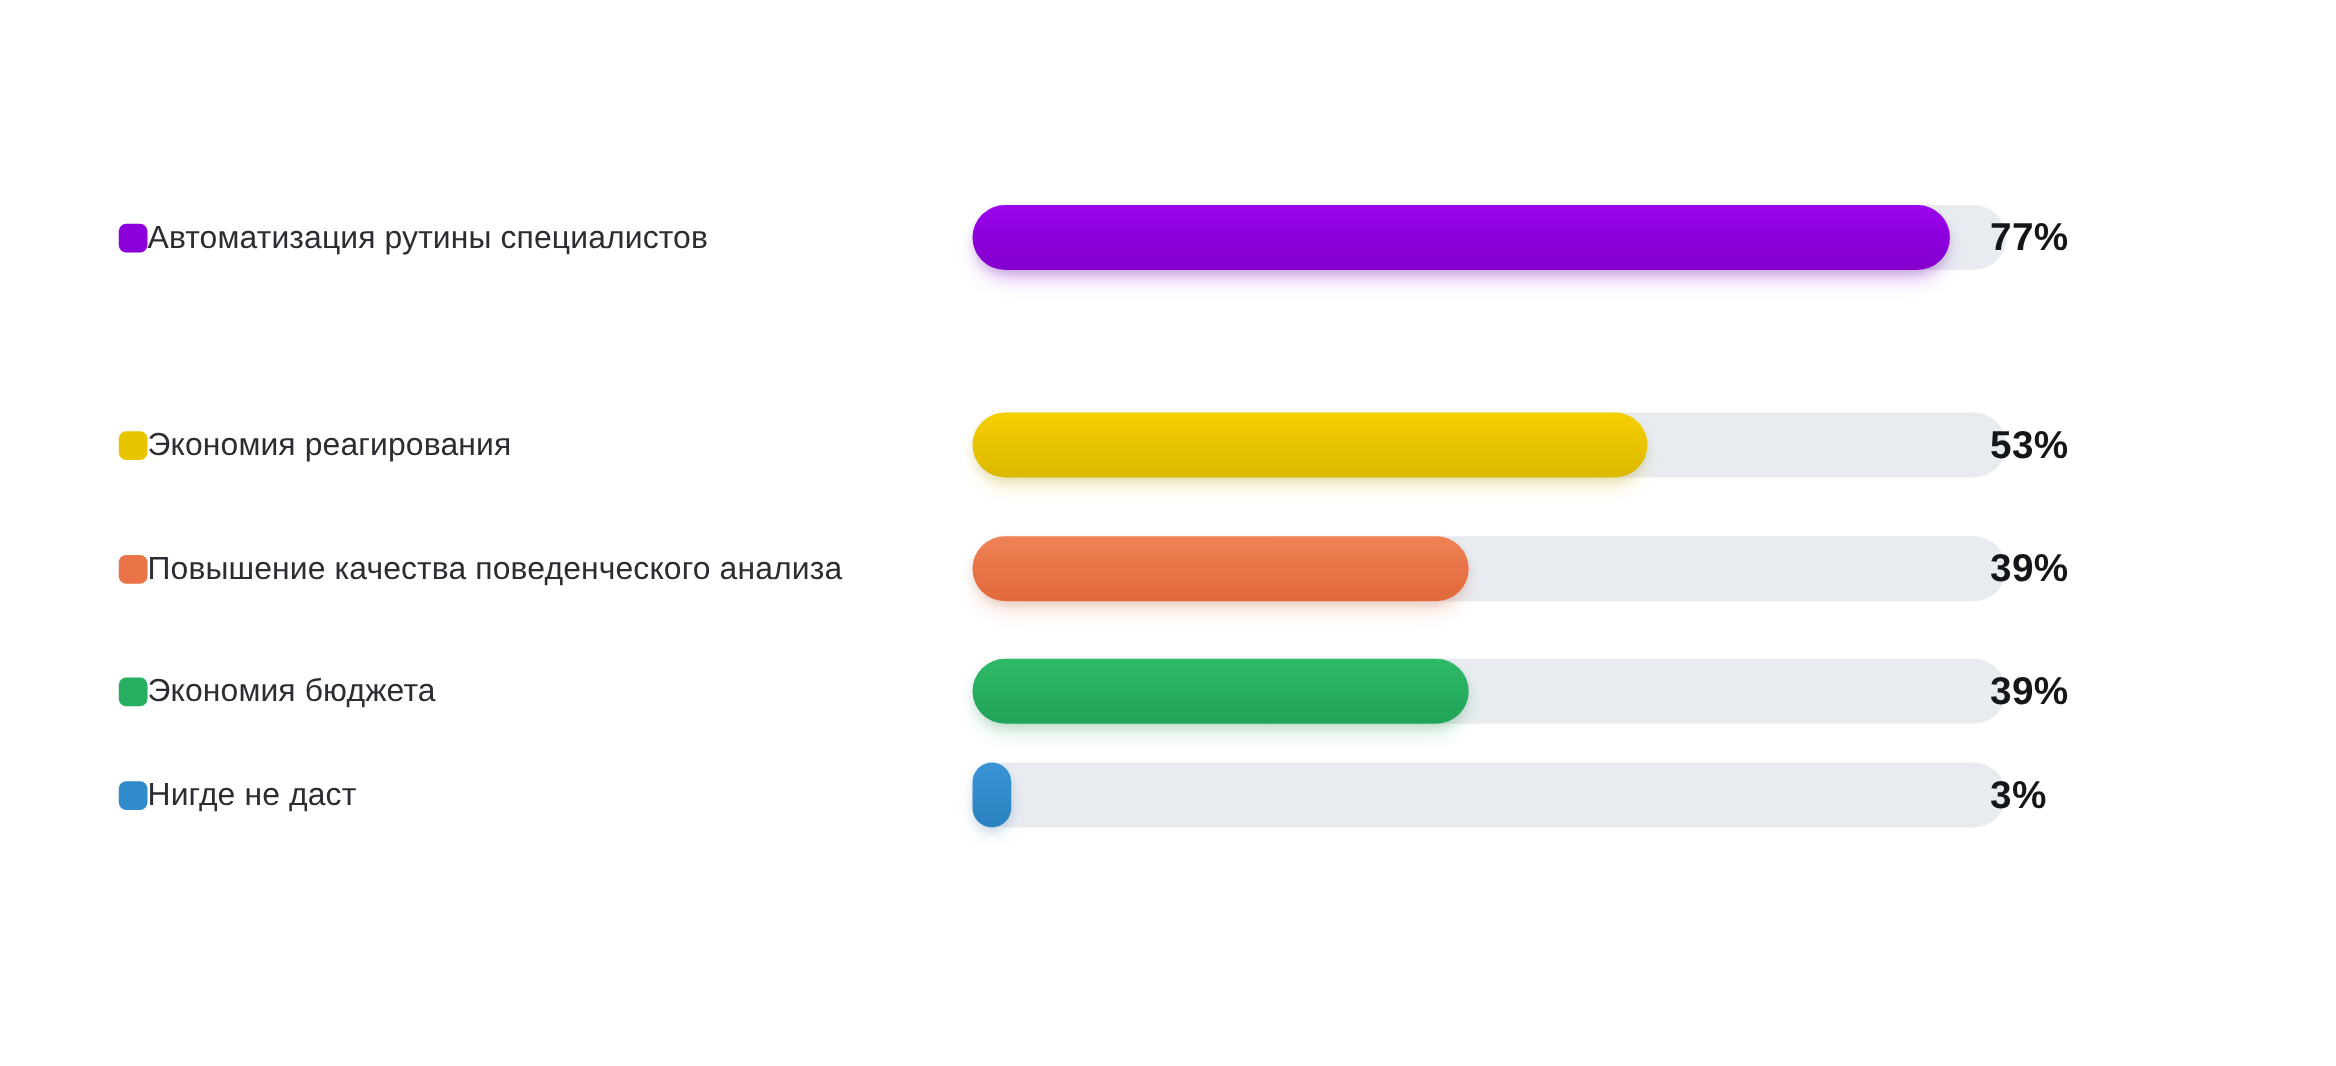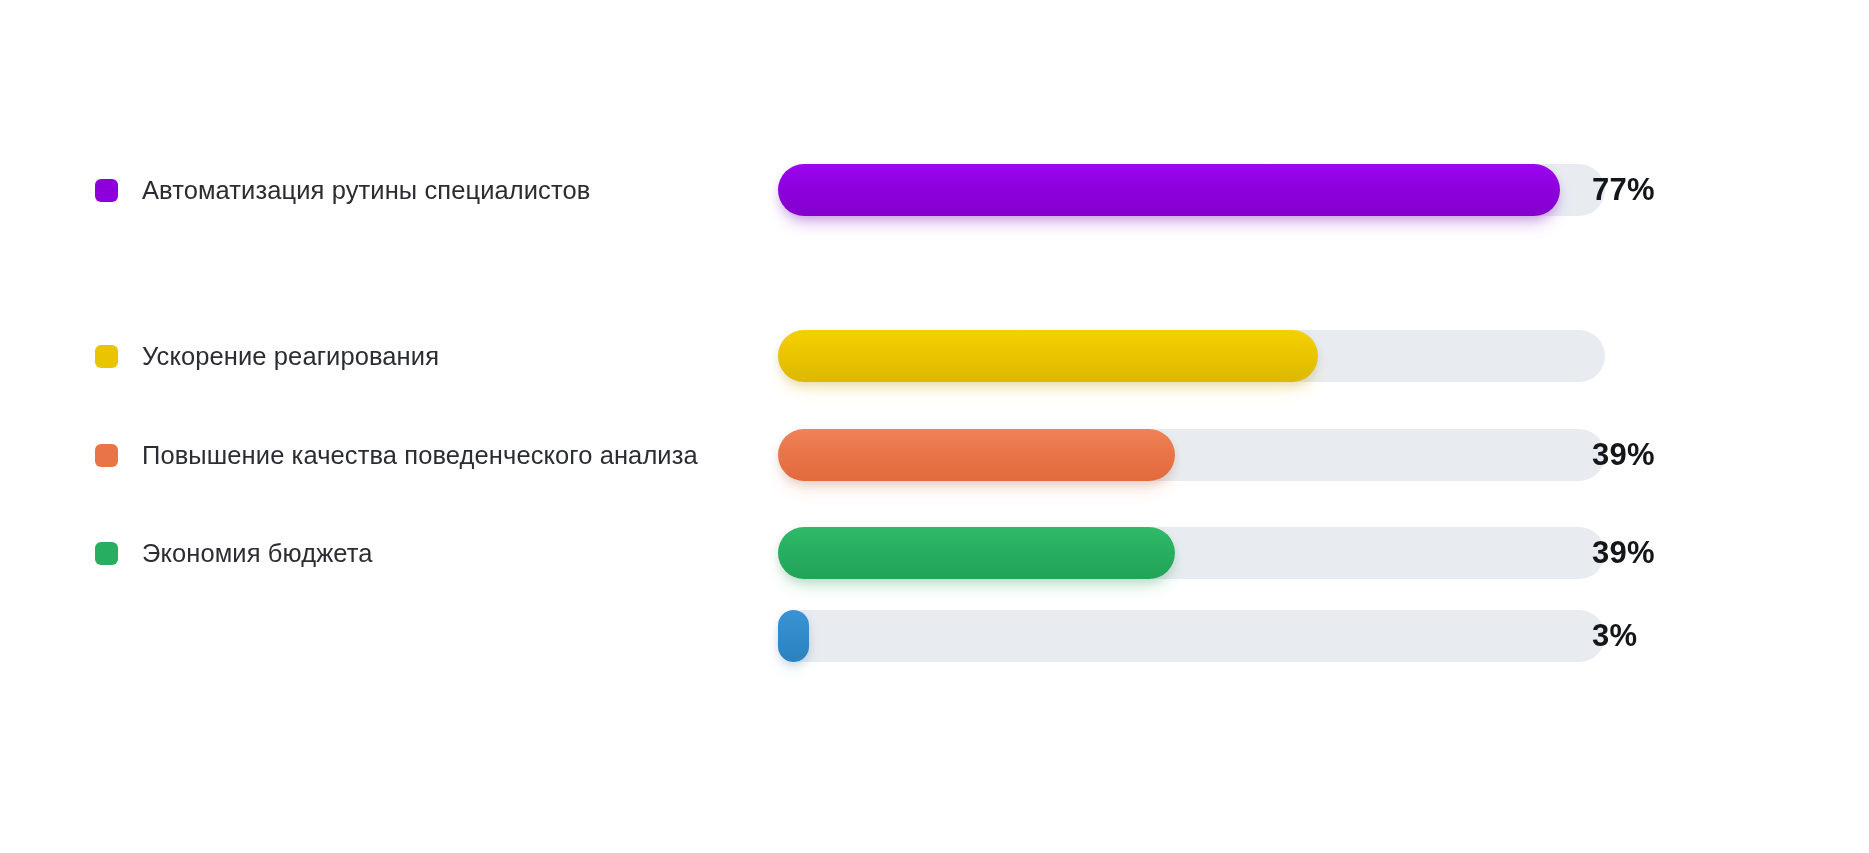--- a/index.html
+++ b/index.html
@@ -43,21 +43,20 @@
 
   
   .legend-cell {
     position: absolute;
     left: 95px;
     top: 0;
     width: 660px;
     height: 70px;
     display: flex;
     align-items: center;
-    gap: 24px;
   }
   .legend-swatch {
     flex: 0 0 auto;
     width: 23px;
     height: 23px;
     border-radius: 6px;
   }
   .legend-label {
     font-size: 25.5px;
     line-height: 36px;
@@ -146,25 +145,26 @@
           <span class="legend-label">Автоматизация рутины специалистов</span>
         </div>
         <div class="bar-track">
           <div class="bar-fill fill-purple" style="width: 94.5%;"></div>
         </div>
         <div class="bar-value narrow">77%</div>
       </div>
       <div class="bar-row" style="top: 321px;">
         <div class="legend-cell">
           <span class="legend-swatch" style="background: rgb(233, 196, 0);"></span>
-          <span class="legend-label">Ускорение реагирования</span>
+          <span class="legend-label">Экономия реагирования</span>
         </div>
         <div class="bar-track">
           <div class="bar-fill fill-yellow" style="width: 65.3%;"></div>
         </div>
+        <div class="bar-value narrow">53%</div>
       </div>
       <div class="bar-row" style="top: 420px;">
         <div class="legend-cell">
           <span class="legend-swatch" style="background: rgb(232, 116, 71);"></span>
           <span class="legend-label">Повышение качества поведенческого анализа</span>
         </div>
         <div class="bar-track">
           <div class="bar-fill fill-orange" style="width: 48%;"></div>
         </div>
         <div class="bar-value narrow">39%</div>
@@ -173,19 +173,23 @@
         <div class="legend-cell">
           <span class="legend-swatch" style="background: rgb(39, 174, 96);"></span>
           <span class="legend-label">Экономия бюджета</span>
         </div>
         <div class="bar-track">
           <div class="bar-fill fill-green" style="width: 48%;"></div>
         </div>
         <div class="bar-value narrow">39%</div>
       </div>
       <div class="bar-row" style="top: 601px;">
+        <div class="legend-cell">
+          <span class="legend-swatch" style="background: rgb(49, 138, 201);"></span>
+          <span class="legend-label">Нигде не даст</span>
+        </div>
         <div class="bar-track">
           <div class="bar-fill fill-blue" style="width: 3.8%;"></div>
         </div>
         <div class="bar-value narrow">3%</div>
       </div>
     </div>
 </div>
 
 </body></html>

